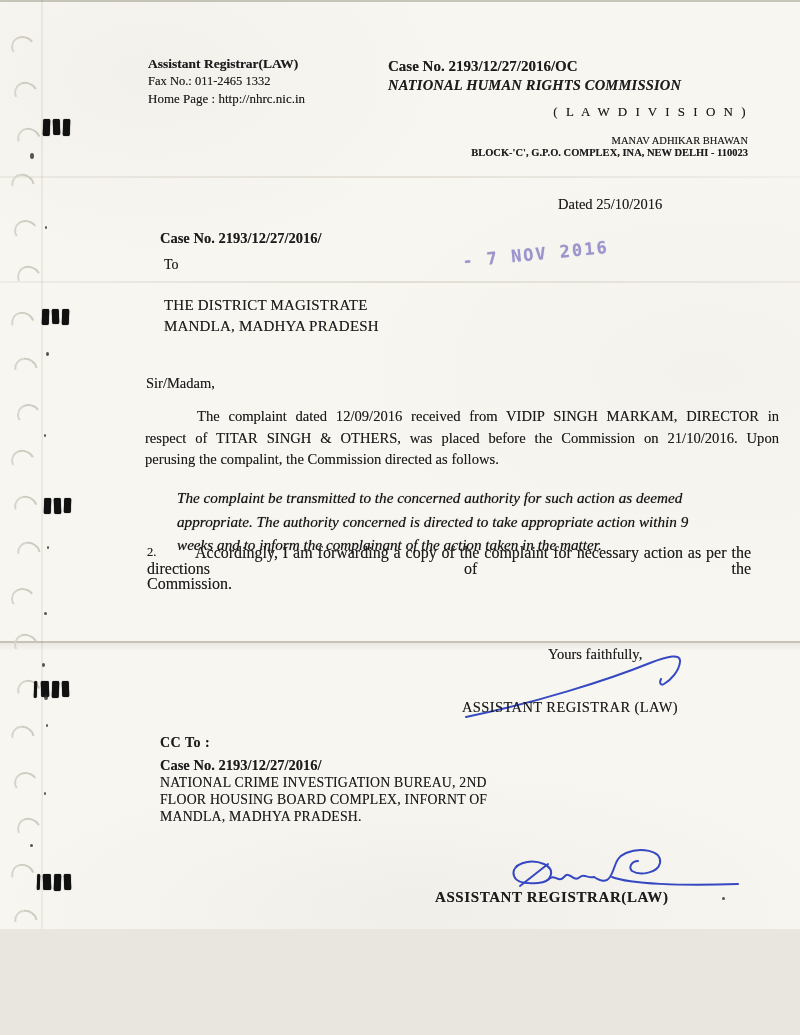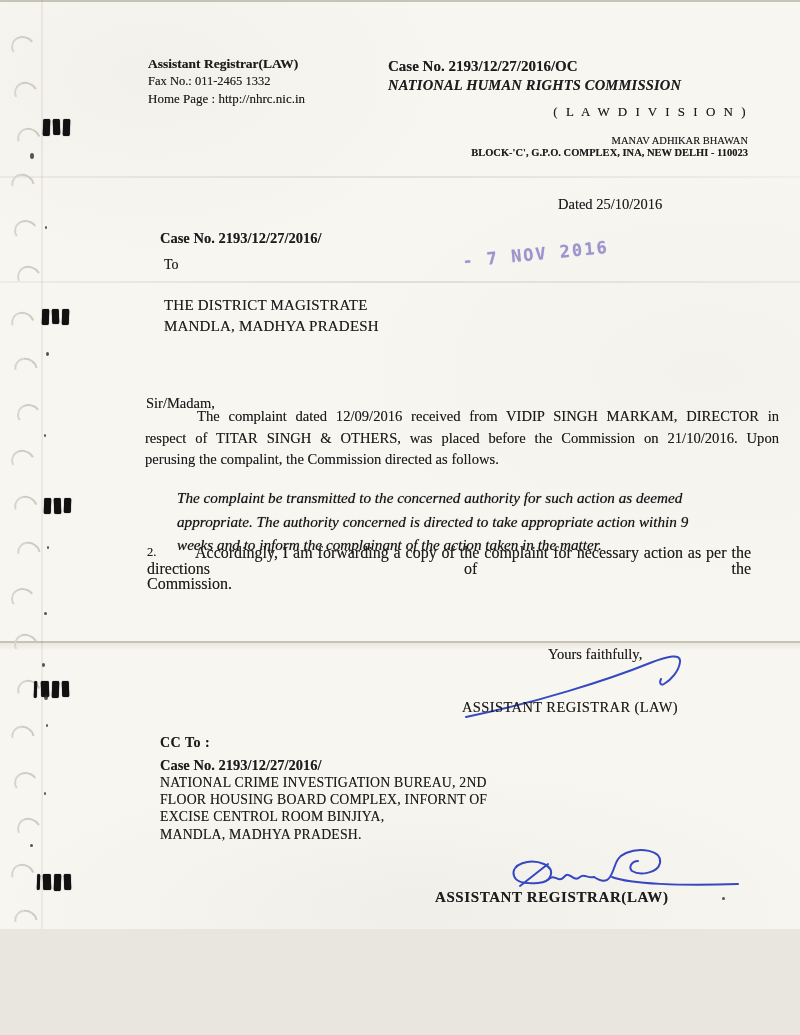--- a/index.html
+++ b/index.html
@@ -34,21 +34,21 @@
   .stamp{
     left:462px;top:244px;font-family:"DejaVu Sans Mono",monospace;
     font-size:17px;font-weight:bold;letter-spacing:2px;color:#8d85c7;
     transform:rotate(-5.5deg);opacity:0.85;text-shadow:0 0 1px rgba(141,133,199,0.6);
   }
 
   .refcase{left:160px;top:230px;font-size:14.5px;font-weight:bold;}
   .to-label{left:164px;top:257px;font-size:14px;}
   .recipient{left:164px;top:284px;font-size:15px;line-height:21px;letter-spacing:0.2px;margin-top:11px;}
 
-  .salutation{left:146px;top:375px;font-size:14.5px;margin-top:20px;}
+  .salutation{left:146px;top:375px;font-size:14.5px;}
   .para1{left:145px;top:406px;width:634px;font-size:14.6px;line-height:21.5px;}
   .para1 .jline{text-align:justify;text-align-last:justify;}
   .para1 .first{text-indent:52px;}
   .quote{left:177px;top:486px;width:560px;font-size:15.2px;font-style:italic;line-height:23.5px;color:#141414;}
   .quote .ql{text-shadow:0 0 0.8px rgba(15,15,15,0.65);}
   .para2num{left:147px;top:545px;font-size:12.5px;}
   .para2{left:147px;top:545px;width:604px;font-size:16px;line-height:15.5px;}
   .para2 .first{text-indent:48px;text-align:justify;text-align-last:justify;}
 
   .closing{left:548px;top:646px;font-size:14.5px;}
@@ -192,21 +192,20 @@
   <svg class="sig-svg" style="left:440px;top:645px;" width="260" height="80" viewBox="0 0 260 80">
     <path d="M26,72 C95,58 168,35 210,18 C228,11 241,8 240,17 C239,26 231,35 224,39 C221,41 219,38 221,34" fill="none" stroke="#2b3fc0" stroke-width="2" stroke-linecap="round" opacity="0.95"></path>
   </svg>
   <div class="abs signatory1 ink">ASSISTANT REGISTRAR (LAW)</div>
 
   <div class="abs cc-block">
     <div class="cc-label ink">CC To :</div>
     <div class="cc-case ink">Case No. 2193/12/27/2016/</div>
     <div class="cc-line ink">NATIONAL CRIME INVESTIGATION BUREAU, 2ND</div>
     <div class="cc-line ink">FLOOR HOUSING BOARD COMPLEX, INFORNT OF</div>
-    <div class="cc-line ink">EXCISE CENTROL ROOM BINJIYA,</div>
     <div class="cc-line ink">MANDLA,  MADHYA PRADESH.</div>
   </div>
 
   <svg class="sig-svg" style="left:500px;top:846px;" width="250" height="50" viewBox="0 0 250 50">
     <g fill="none" stroke="#2b3fc0" stroke-width="2" stroke-linecap="round" opacity="0.95">
       <path d="M14,30 C10,18 30,12 44,18 C56,24 52,36 38,37 C26,38 16,36 14,30"></path>
       <path d="M48,18 L20,40"></path>
       <path d="M48,34 C54,26 58,38 64,31 C70,24 73,37 80,31 C84,27 88,33 94,31"></path>
       <path d="M94,31 C100,35 106,37 110,31 C116,22 114,12 126,7 C140,1 162,4 160,17 C158,27 140,30 132,25 C128,21 132,15 138,15"></path>
       <path d="M112,31 C130,38 180,40 238,38"></path>

